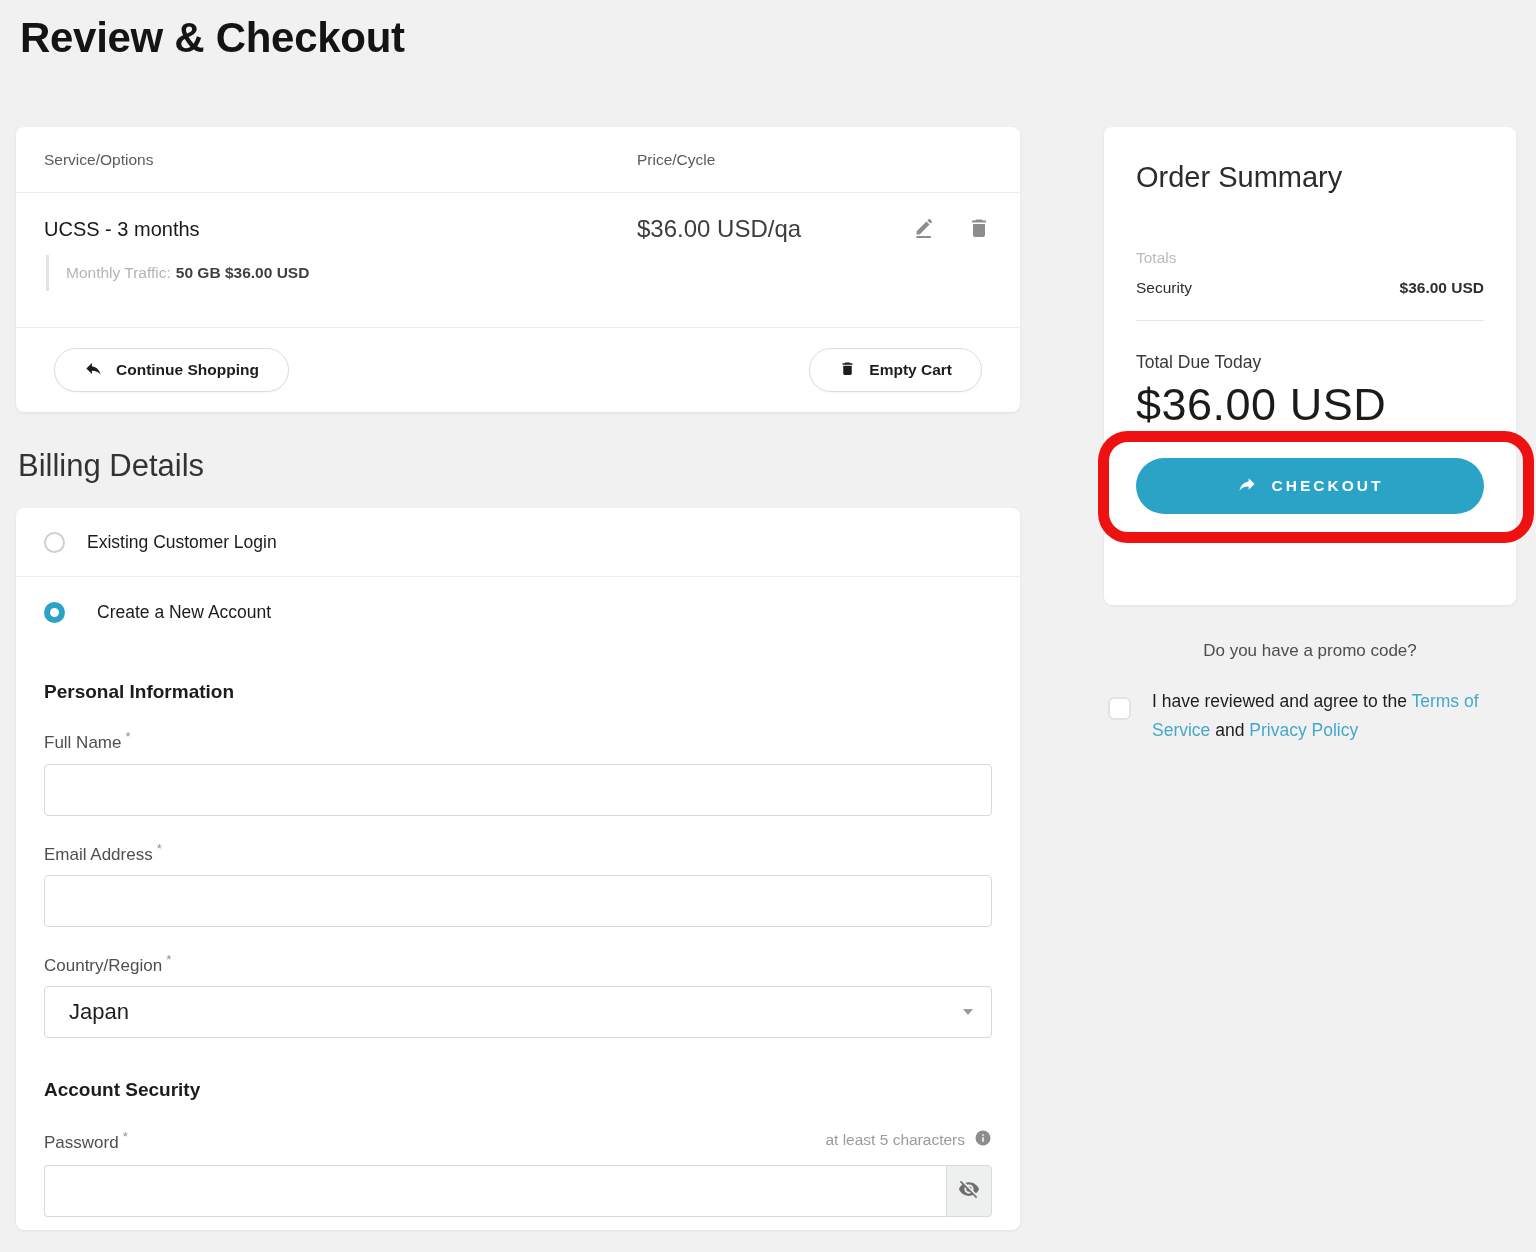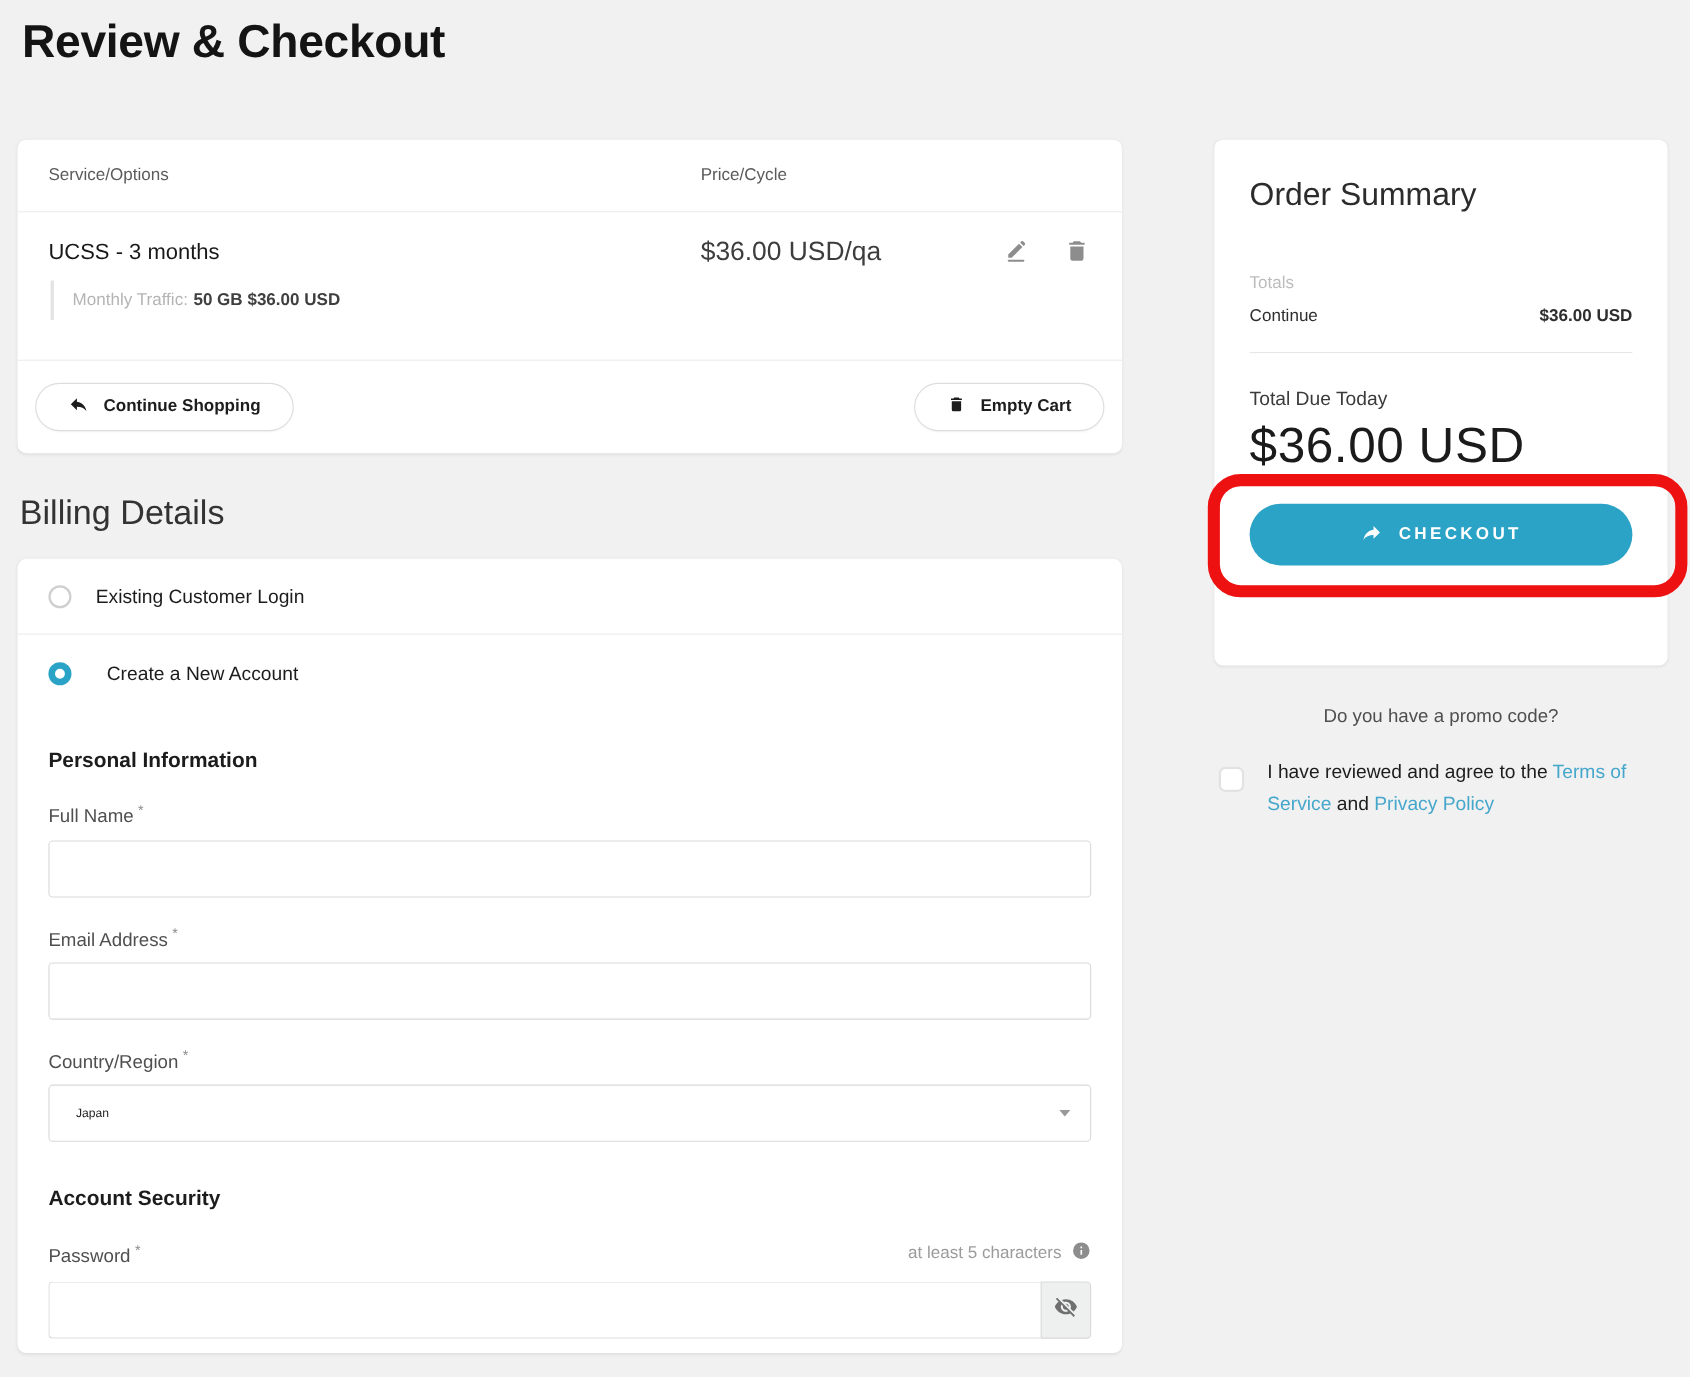--- a/index.html
+++ b/index.html
@@ -29,21 +29,21 @@
   .price-cell { display:flex; align-items:center; justify-content:space-between; }
   .price-text { font-size:24px; color:#3d3d3d; }
   .item-actions { display:flex; align-items:center; gap:28px; }
   .icon-btn { background:none; border:none; cursor:pointer; width:26px; height:26px;
               display:flex; align-items:center; justify-content:center; }
   .cart-option { margin:12px 0 0 2px; border-left:3px solid #e3e3e3; padding:9px 0 9px 17px;
                  font-size:15.5px; }
   .option-label { color:#b4b4b4; }
   .option-value { color:#3f3f3f; font-weight:700; margin-left:5px; }
   .cart-footer { height:85px; flex:none; border-top:1px solid #ebebeb; display:flex;
-                 align-items:center; justify-content:space-between; padding:0 16px;gap:30px; }
+                 align-items:center; justify-content:space-between; padding:0 38px;gap:30px; }
   .pill-btn { display:flex; align-items:center; gap:13px; height:44px; padding:0 29px;
               background:#fff; border:1px solid #ddd; border-radius:22px; cursor:pointer;
               font-family:inherit; font-size:15.5px; font-weight:700; color:#1d1d1d;
               box-shadow:0 1px 2px rgba(0,0,0,.04); }
 
   
   .billing-title { margin:33px 0 0 2px; font-size:31px; font-weight:400; color:#333;
                    line-height:42px; }
   .billing-card { margin-top:21px; height:722px; }
   .account-row { display:flex; align-items:center; padding:0 28px; gap:22px; }
@@ -59,21 +59,21 @@
   .section-heading.personal { margin-top:32px; }
   .section-heading.security { margin-top:40px; }
   .field-label { margin-top:23px; font-size:17px; color:#4f4f4f; line-height:20px; }
   .req { color:#909090; font-size:13px; vertical-align:super; margin-left:4px; }
   .text-input { display:block; width:100%; height:52px; margin-top:11px;
                 border:1px solid #d9d9d9; border-radius:4px; padding:0 16px;
                 font-family:inherit; font-size:16.5px; color:#222; background:#fff; outline:none; }
   .select-box { margin-top:10px; height:52px; border:1px solid #d9d9d9; border-radius:4px;
                 display:flex; align-items:center; justify-content:space-between;
                 padding:0 18px 0 24px; cursor:pointer; background:#fff; }
-  .select-value { font-size:11px; color:#1f1f1f; }
+  .select-value { font-size:22px; color:#1f1f1f; }
   .caret { width:0; height:0; border-left:5px solid transparent; border-right:5px solid transparent;
            border-top:6px solid #9a9a9a; }
   .pw-label-row { margin-top:25px; display:flex; align-items:center; justify-content:space-between; }
   .pw-hint-wrap { display:flex; align-items:center; gap:9px; }
   .pw-hint { font-size:15.5px; color:#9b9b9b; }
   .pw-group { margin-top:12px; display:flex; height:52px; }
   .pw-input { flex:1; height:100%; border:1px solid #d9d9d9; border-right:none;
               border-radius:4px 0 0 4px; padding:0 16px; font-family:inherit; font-size:16.5px;
               outline:none; }
   .pw-toggle { width:46px; height:100%; flex:none; background:#eef0f0; border:1px solid #d9d9d9;
@@ -230,21 +230,21 @@
       </div>
     </div>
   </div>
 </div>
 
 <div class="sidebar">
   <div class="card summary-card">
     <h2 class="summary-title">Order Summary</h2>
     <div class="totals-label">Totals</div>
     <div class="totals-row">
-      <span class="cycle-name">Continue</span>
+      <span class="cycle-name">Security</span>
       <span class="cycle-amount">$36.00 USD</span>
     </div>
     <div class="summary-divider"></div>
     <div class="due-label">Total Due Today</div>
     <div class="due-amount">$36.00 USD</div>
     <button class="checkout-btn">
       <span>
         <svg width="20" height="20" viewBox="0 0 24 24">
             <g transform="translate(24,0) scale(-1,1)">
               <path fill="#ffffff" d="M10 9V5l-7 7 7 7v-4.1c5 0 8.5 1.6 11 5.1-1-5-4-10-11-11z"></path>

